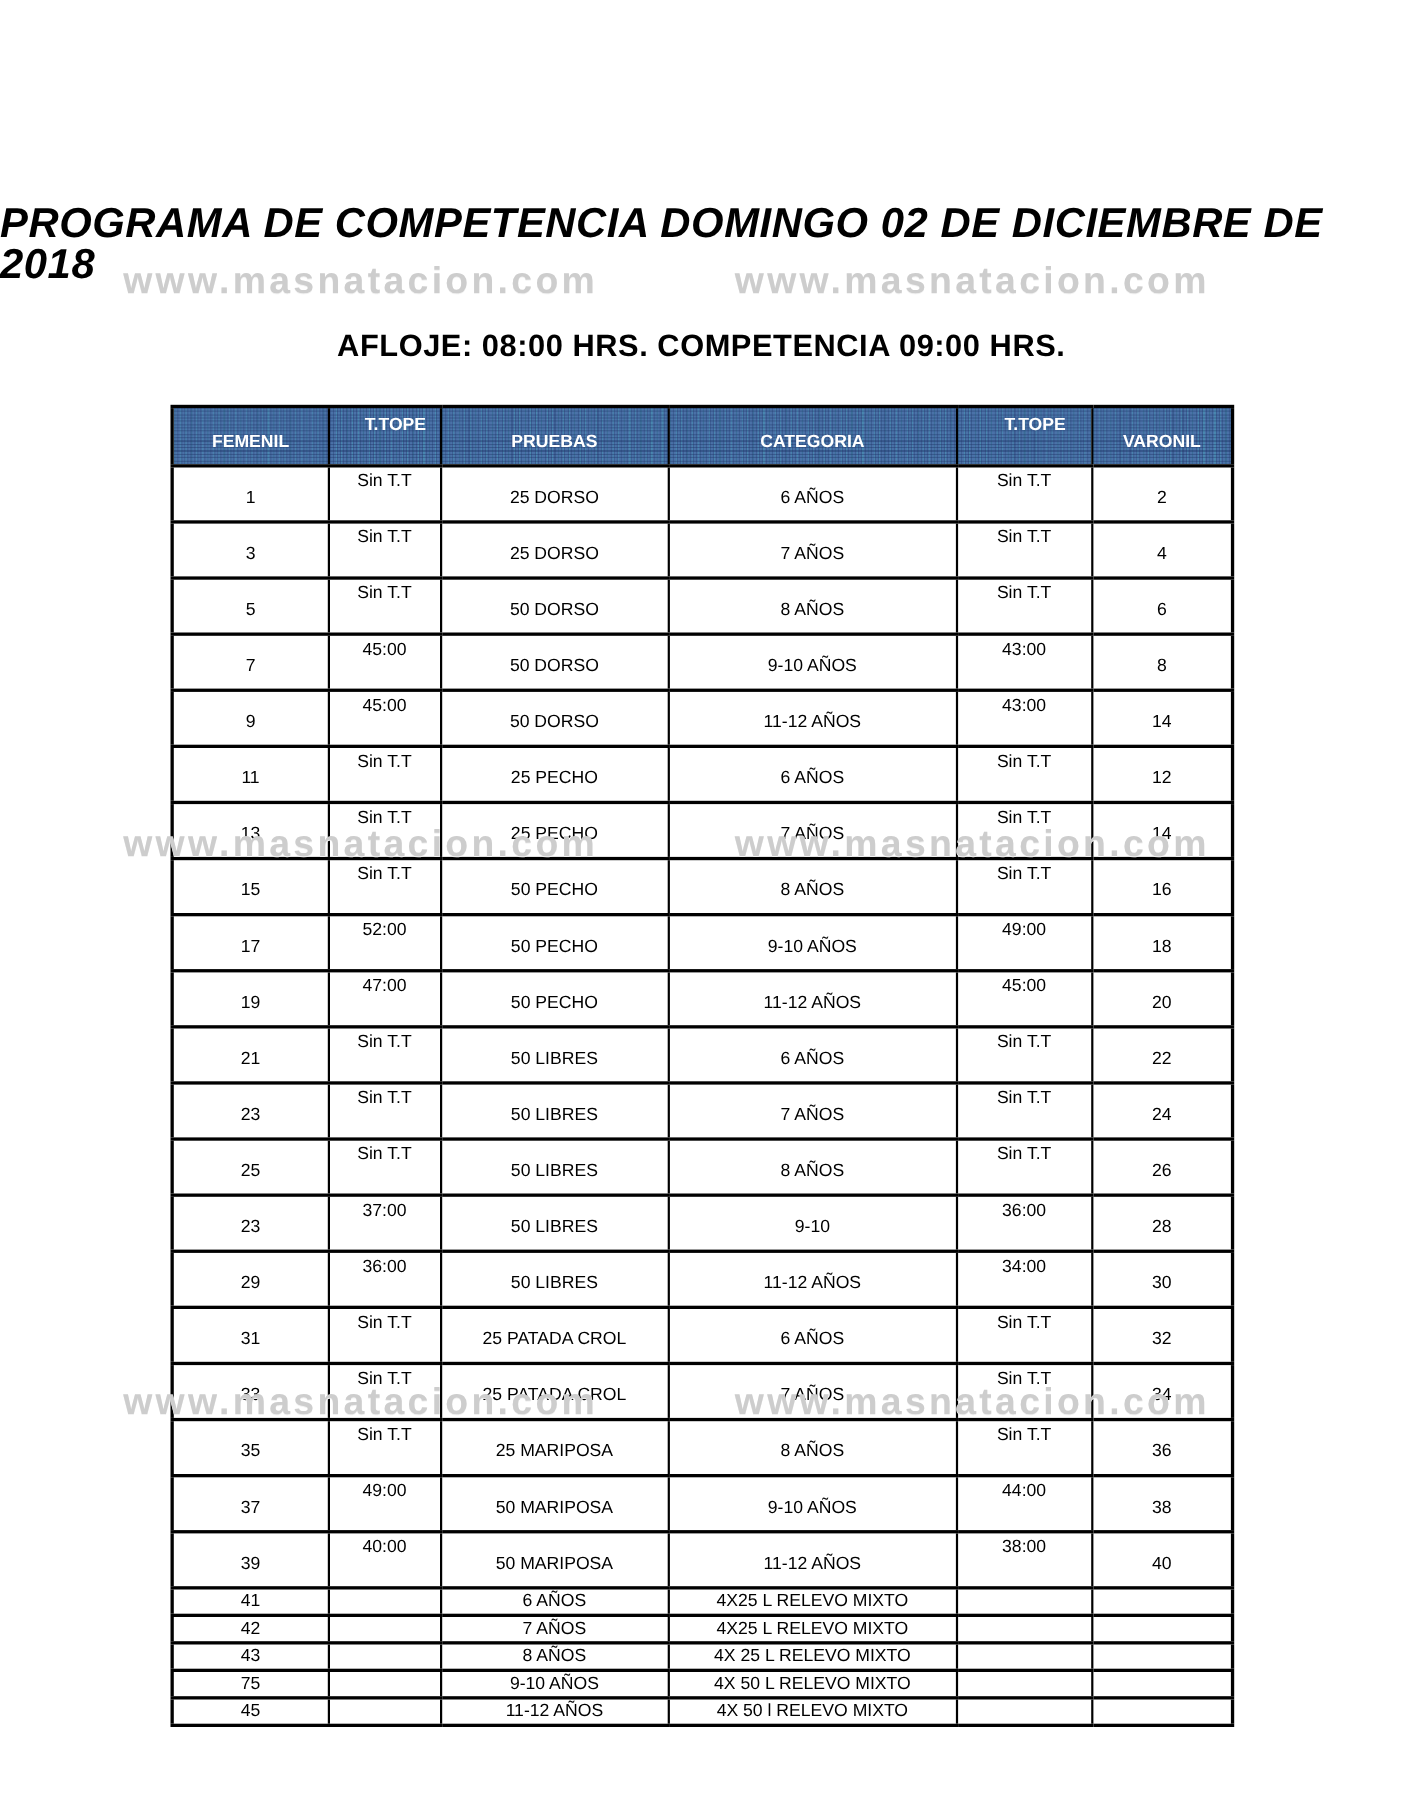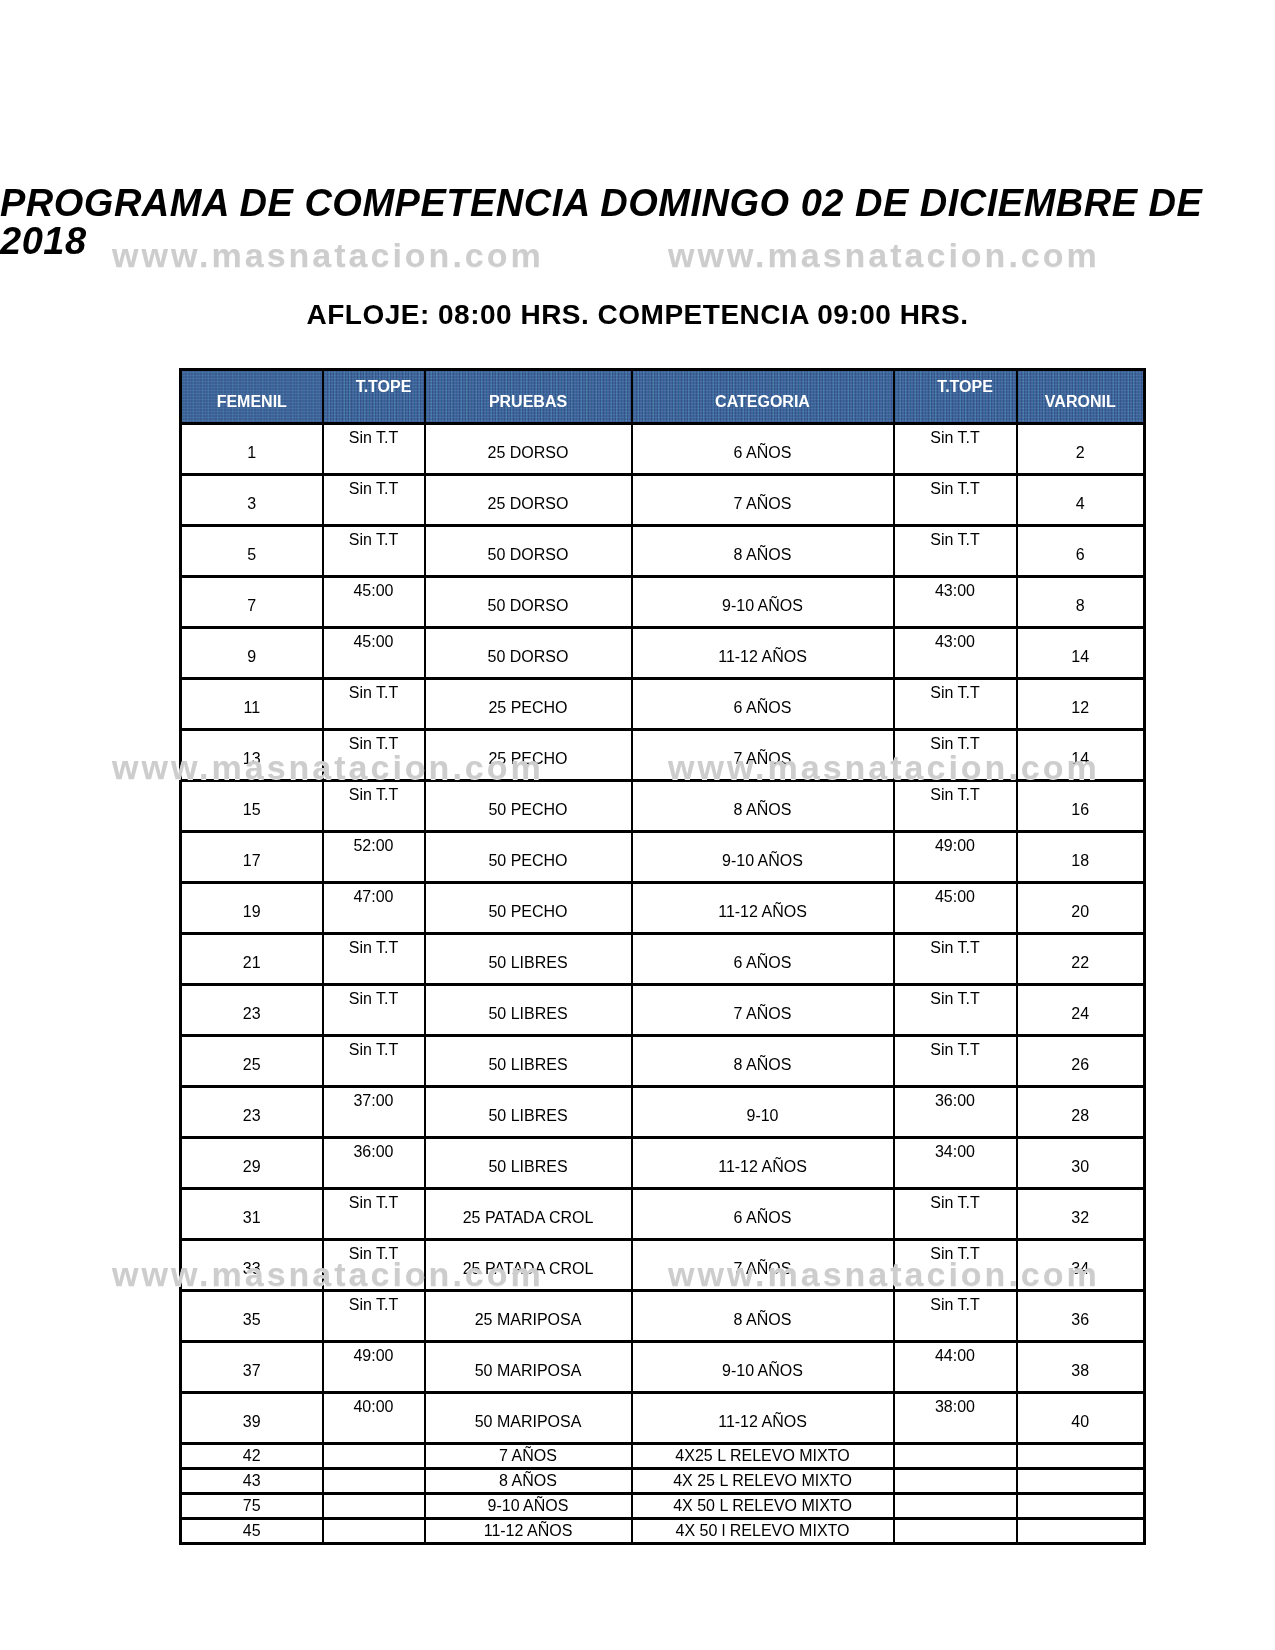--- a/index.html
+++ b/index.html
@@ -56,21 +56,20 @@
   .wm-b3r{top:1255px;left:668px;}
 
   table.program{
     position:absolute;
     top:368px;
     left:155px;
     width:964px;
     border-collapse:collapse;
     table-layout:fixed;
     z-index:1;
-    margin-left:24px;
   }
   table.program col.c0{width:142px;}
   table.program col.c1{width:102px;}
   table.program col.c2{width:207px;}
   table.program col.c3{width:262px;}
   table.program col.c4{width:123px;}
   table.program col.c5{width:128px;}
 
   table.program th, table.program td{
     border:2px solid var(--border);
@@ -306,20 +305,28 @@
         </tr>
         <tr class="event">
           <td class="c0">39</td>
           <td class="c1 ttope">40:00</td>
           <td class="c2">50 MARIPOSA</td>
           <td class="c3">11-12 AÑOS</td>
           <td class="c4 ttope">38:00</td>
           <td class="c5">40</td>
         </tr>
         <tr class="relay">
+          <td class="c0">41</td>
+          <td class="c1 ttope"></td>
+          <td class="c2">6 AÑOS</td>
+          <td class="c3">4X25 L RELEVO MIXTO</td>
+          <td class="c4 ttope"></td>
+          <td class="c5"></td>
+        </tr>
+        <tr class="relay">
           <td class="c0">42</td>
           <td class="c1 ttope"></td>
           <td class="c2">7 AÑOS</td>
           <td class="c3">4X25 L RELEVO MIXTO</td>
           <td class="c4 ttope"></td>
           <td class="c5"></td>
         </tr>
         <tr class="relay">
           <td class="c0">43</td>
           <td class="c1 ttope"></td>

